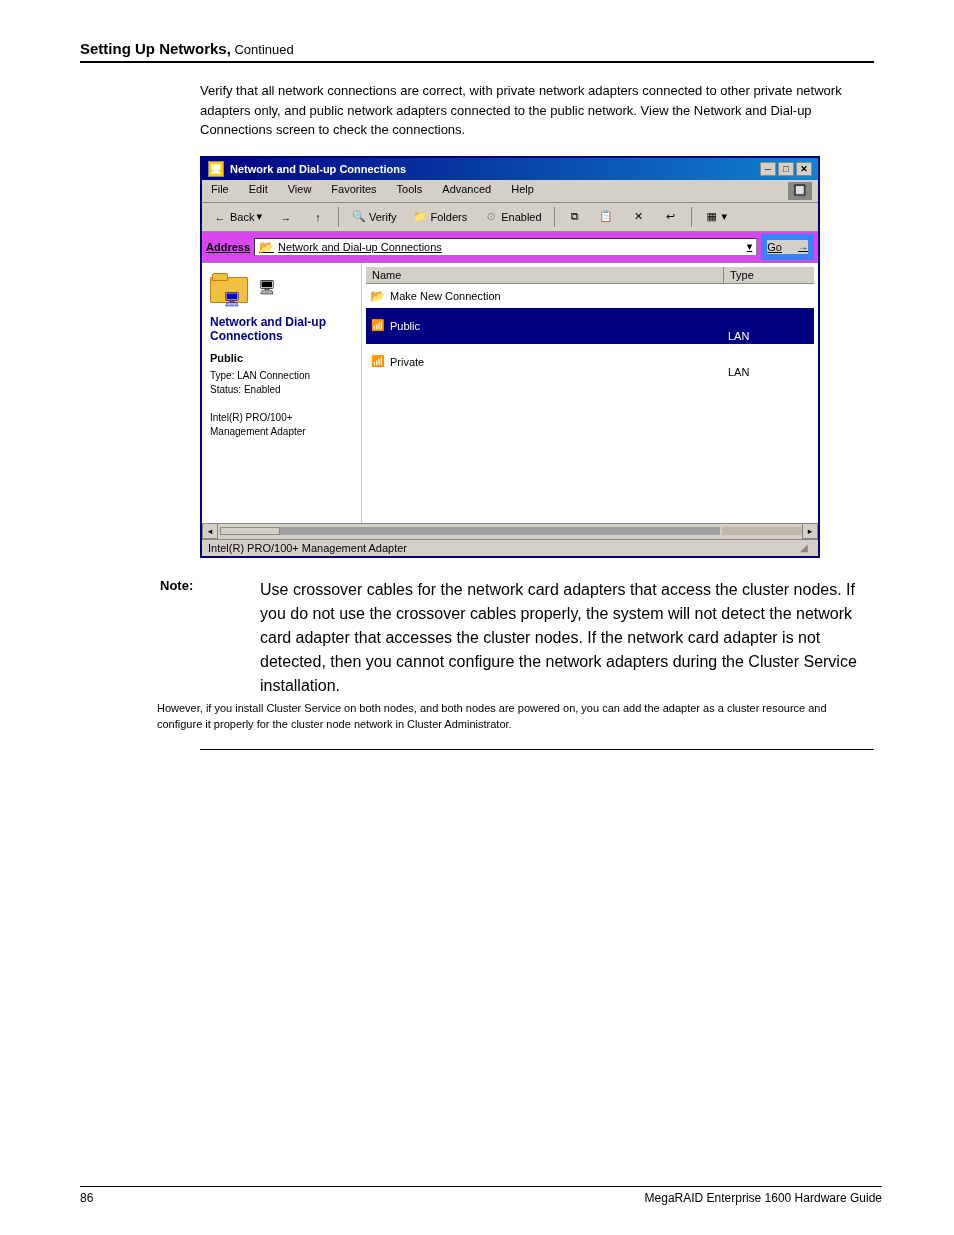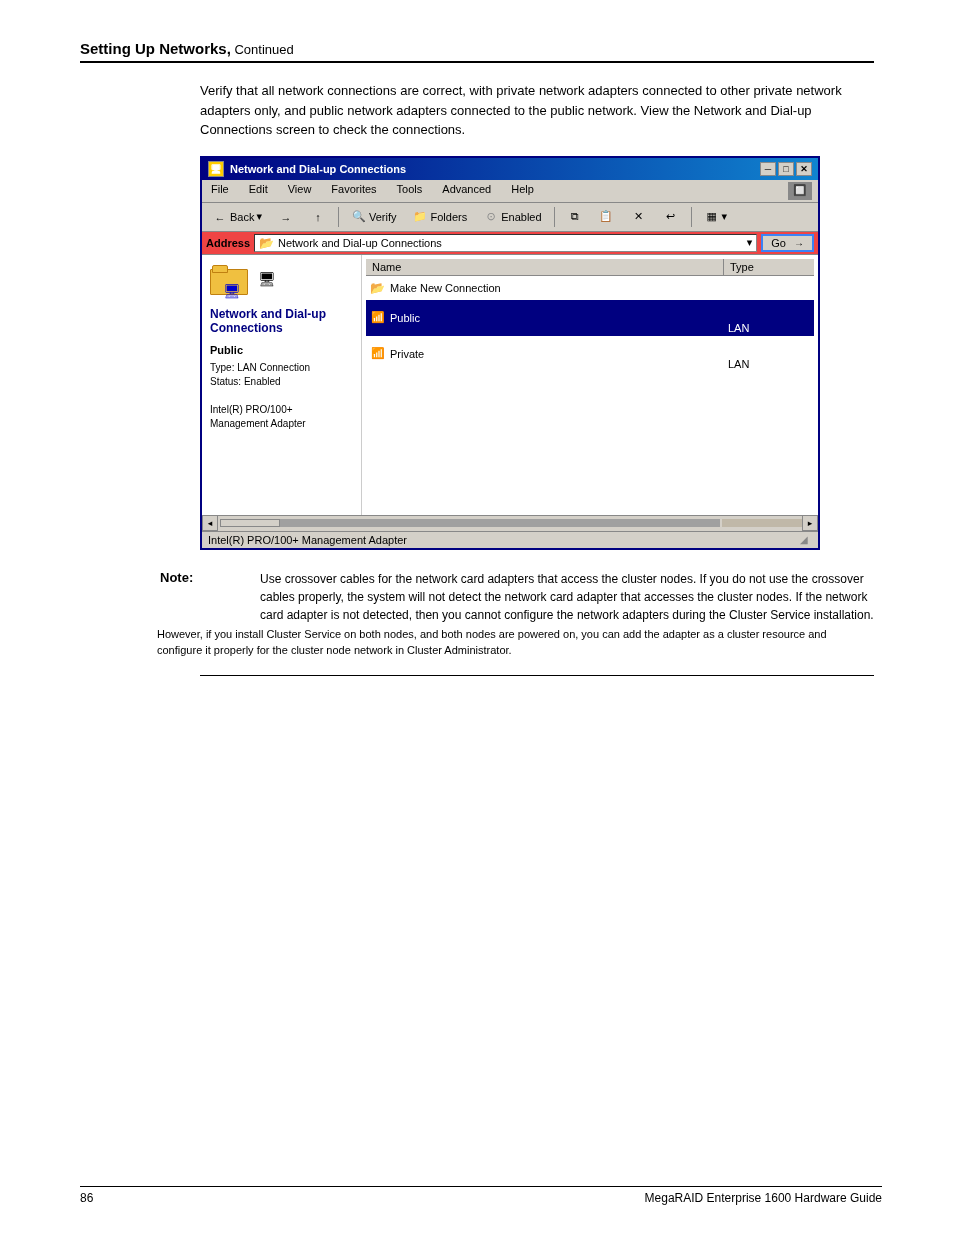--- a/index.html
+++ b/index.html
@@ -113,49 +113,50 @@
       font-size: 11px;
       cursor: pointer;
     }
     .tb-icon {
       width: 16px; height: 16px;
       display: flex; align-items: center; justify-content: center;
       font-size: 11px;
     }
     .tb-sep { width: 1px; height: 20px; background: #888; margin: 0 2px; }
     .address-bar {
-      background: #ef4444;
+      background: #d946ef;
       padding: 2px 4px;
       display: flex;
       align-items: center;
       gap: 4px;
       border-bottom: 1px solid #888;
       font-size: 11px;
+      text-decoration: underline;
     }
     .address-label {
       font-size: 11px;
       font-weight: bold;
     }
     .address-field {
       flex: 1;
       background: #fff;
       border: 1px inset #888;
       padding: 1px 4px;
       display: flex;
       align-items: center;
       gap: 4px;
       font-size: 11px;
     }
     .go-btn {
-      padding: 1px 8px;
-      background: #d4d0c8;
-      border: 2px solid #3b82f6;
+      padding: 1px 0;
+      background: #d4d0c8;
+      border: 6px solid #3b82f6;
       font-size: 11px;
       cursor: pointer;
-      display: flex; align-items:center; gap:8px;
+      display: flex; align-items:center; gap:16px;
     }
     .dialog-body {
       display: flex;
       background: #fff;
       min-height: 260px;
     }
     .left-panel {
       width: 160px;
       background: #fff;
       padding: 8px;
@@ -278,21 +279,21 @@
       margin-bottom: 2px;
       display: flex;
       gap: 0;
     }
     .note-label {
       font-size: 13px;
       font-weight: bold;
       min-width: 100px;
     }
     .note-text {
-      font-size: 12px;
+      font-size: 16px;
       line-height: 1.5;
       flex: 1;
     }
     .body-text-block {
       margin-left: 77px;
       margin-bottom: 16px;
       font-size: 11px;
       line-height: 1.5;
     }
     .page-footer {

